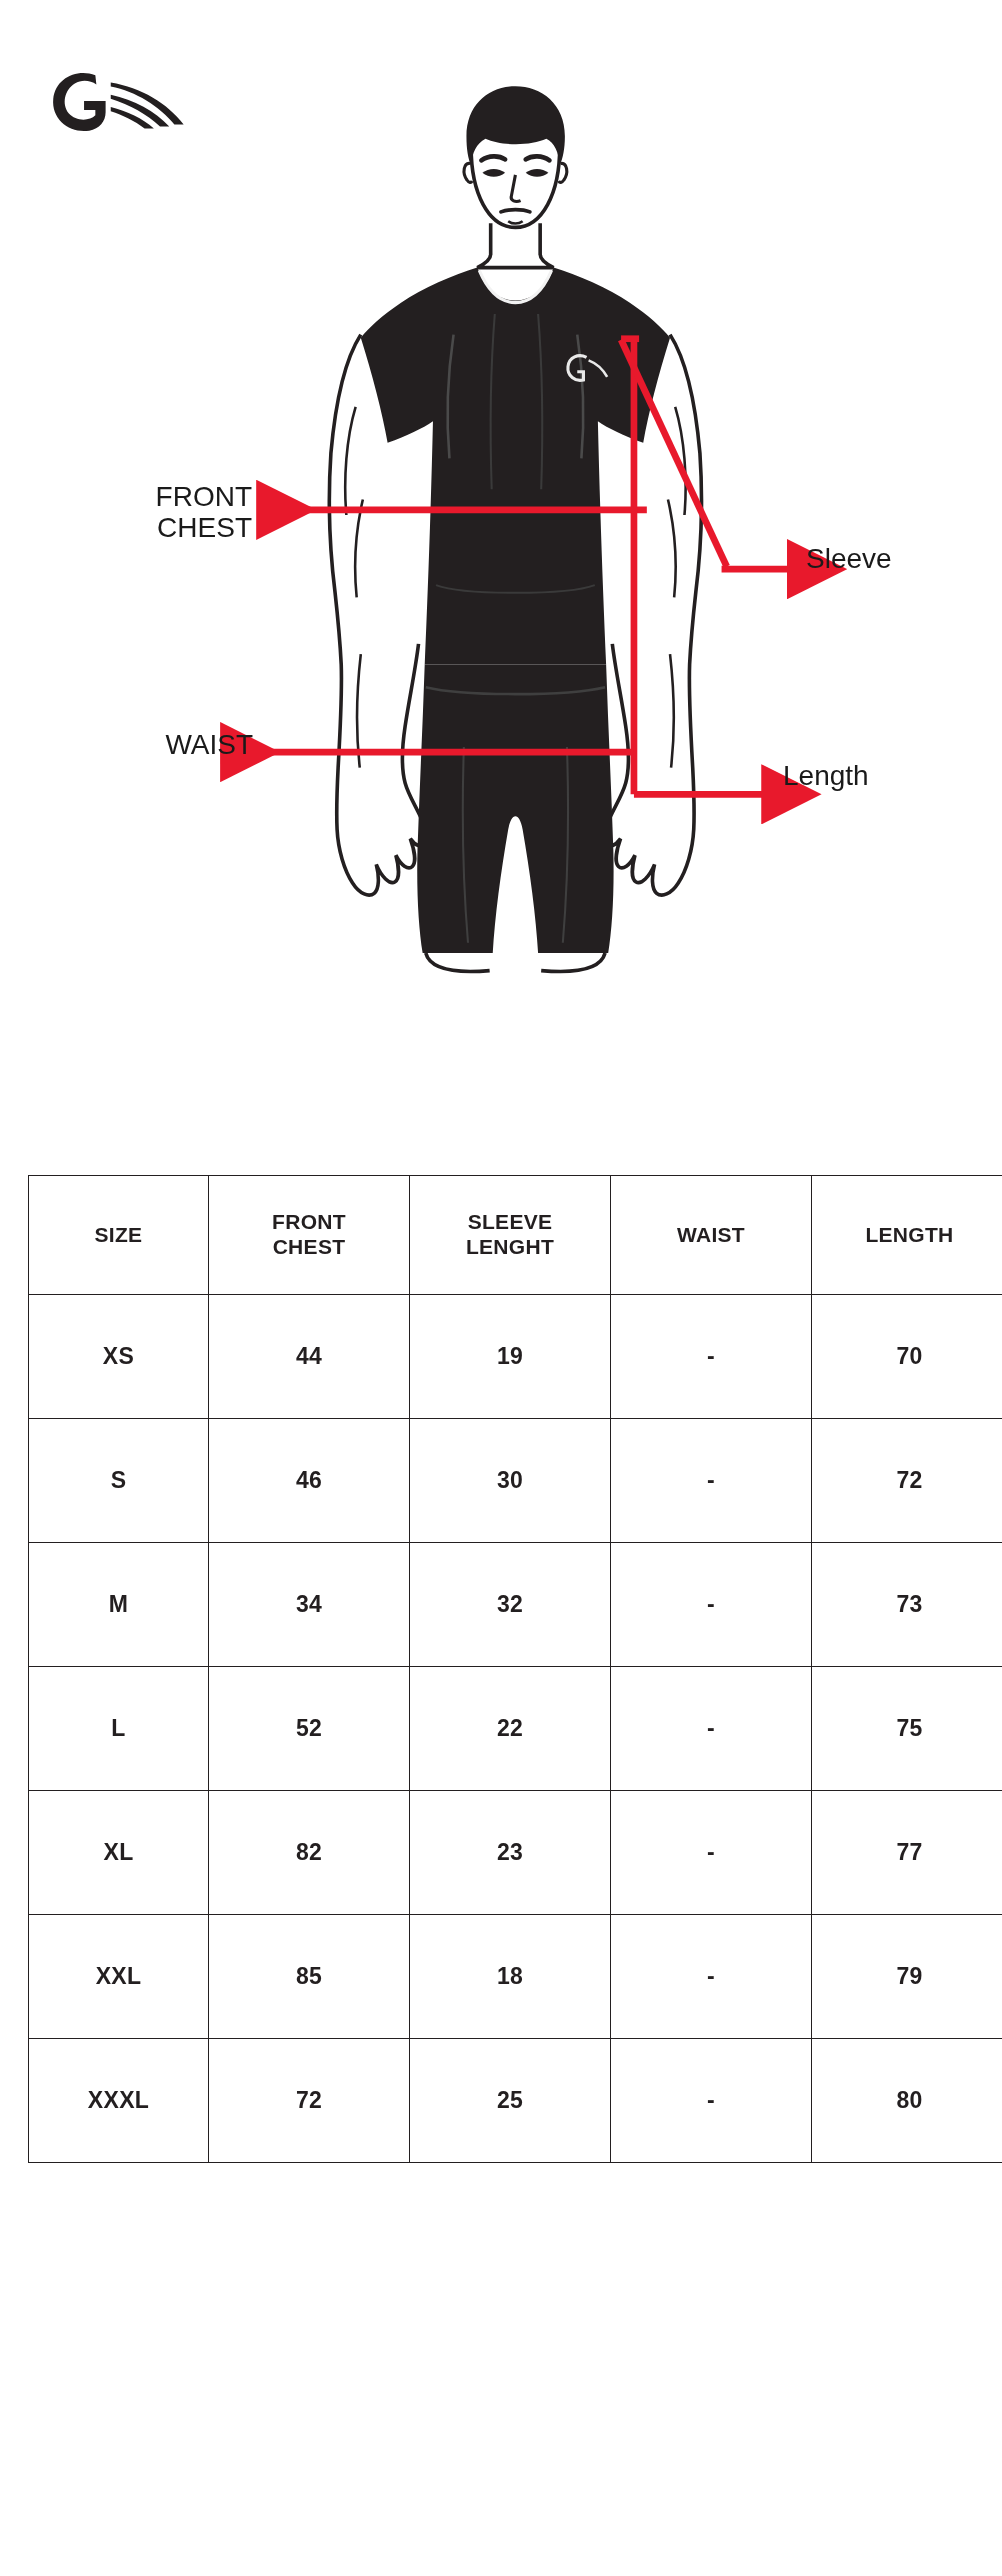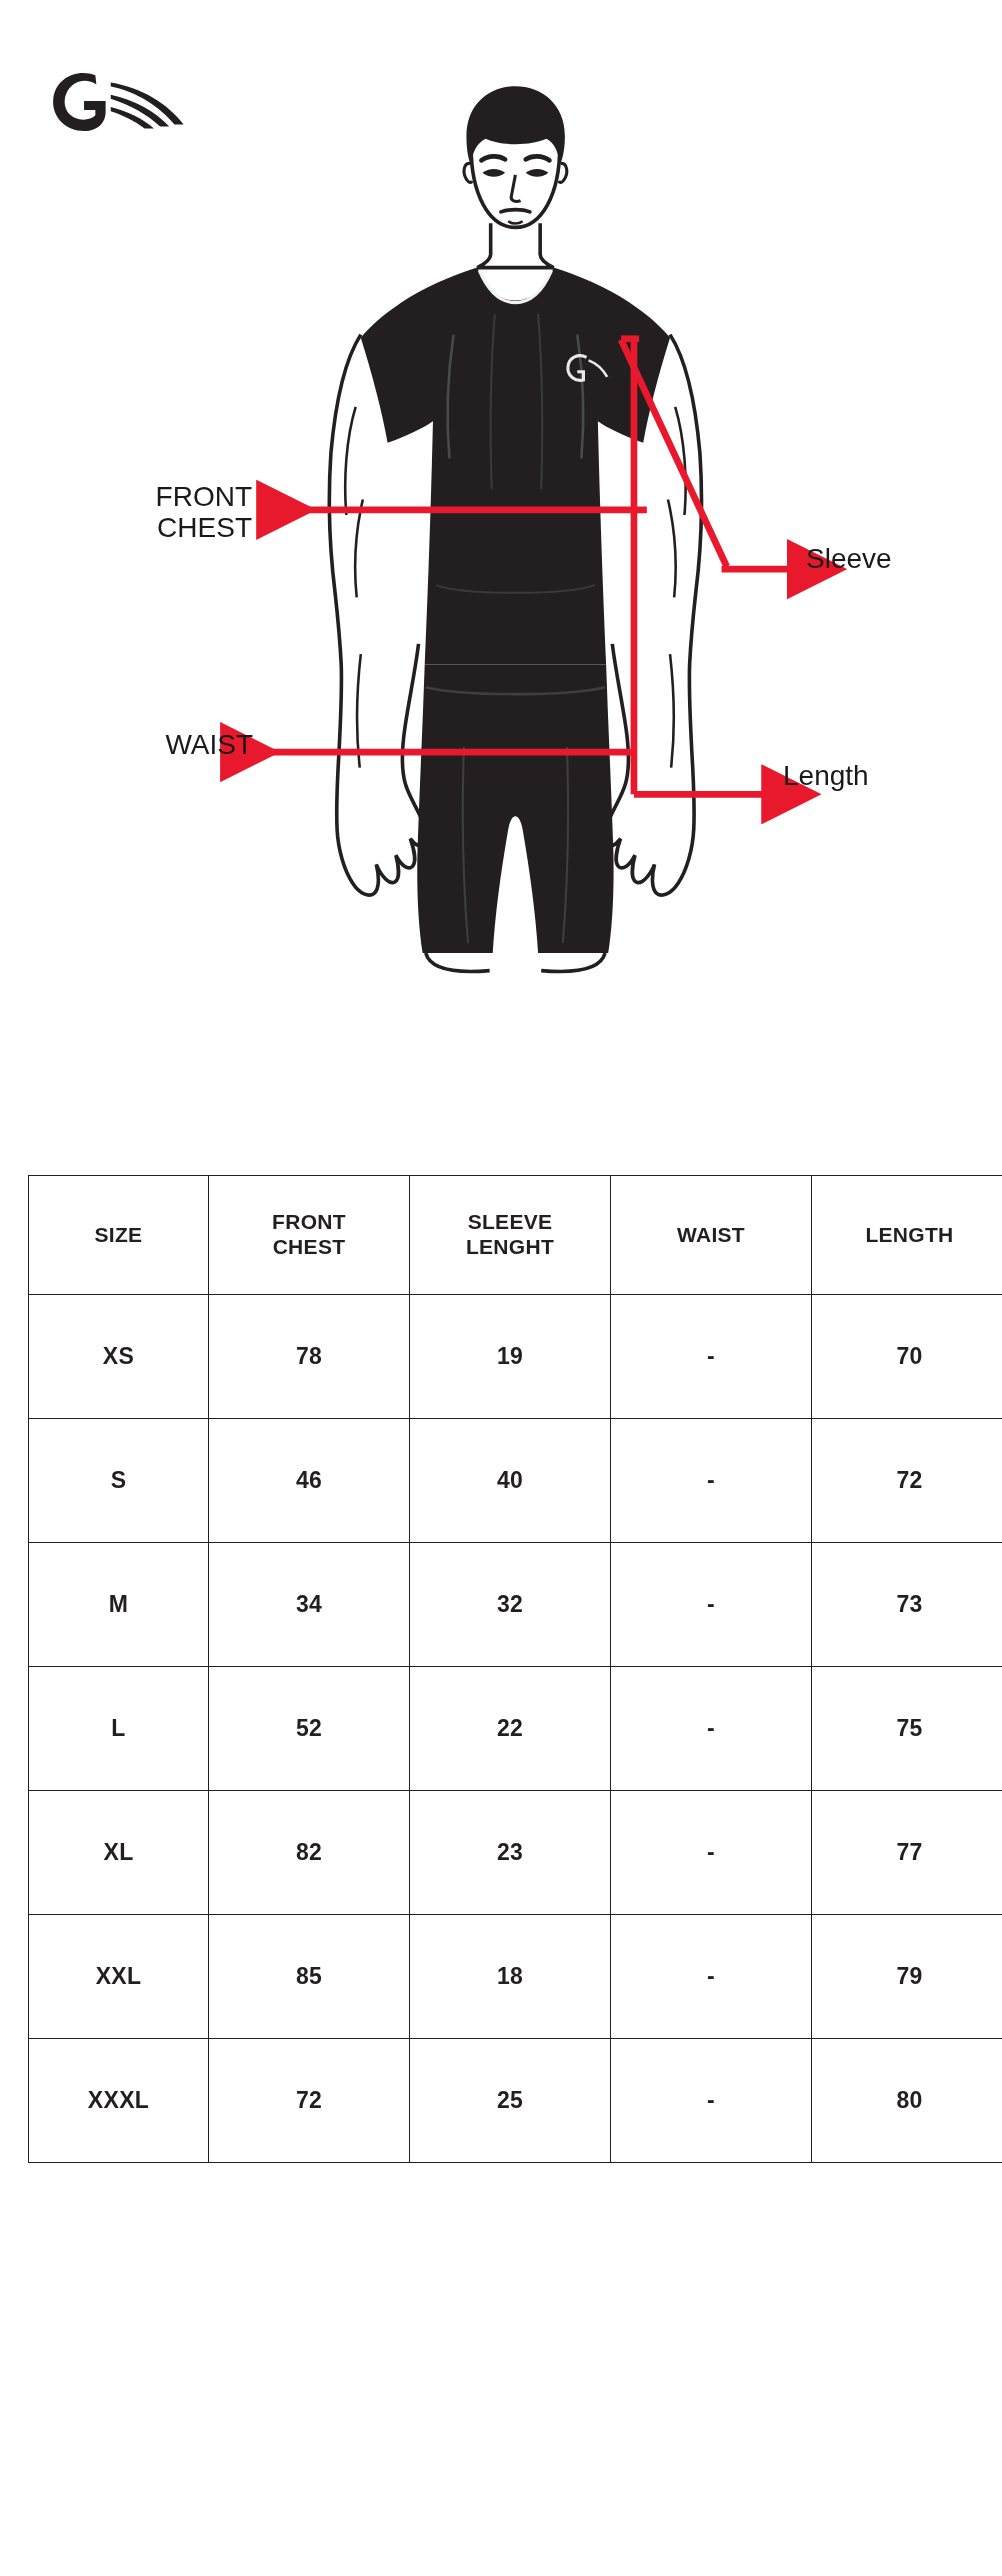--- a/index.html
+++ b/index.html
@@ -295,29 +295,29 @@
         <th>SIZE</th>
         <th>FRONT<br>CHEST</th>
         <th>SLEEVE<br>LENGHT</th>
         <th>WAIST</th>
         <th>LENGTH</th>
       </tr>
     </thead>
     <tbody>
       <tr>
         <td class="size-cell">XS</td>
-        <td>78</td>
+        <td>44</td>
         <td>19</td>
         <td class="dash">-</td>
         <td>70</td>
       </tr>
       <tr>
         <td class="size-cell">S</td>
         <td>46</td>
-        <td>40</td>
+        <td>30</td>
         <td class="dash">-</td>
         <td>72</td>
       </tr>
       <tr>
         <td class="size-cell">M</td>
         <td>34</td>
         <td>32</td>
         <td class="dash">-</td>
         <td>73</td>
       </tr>

